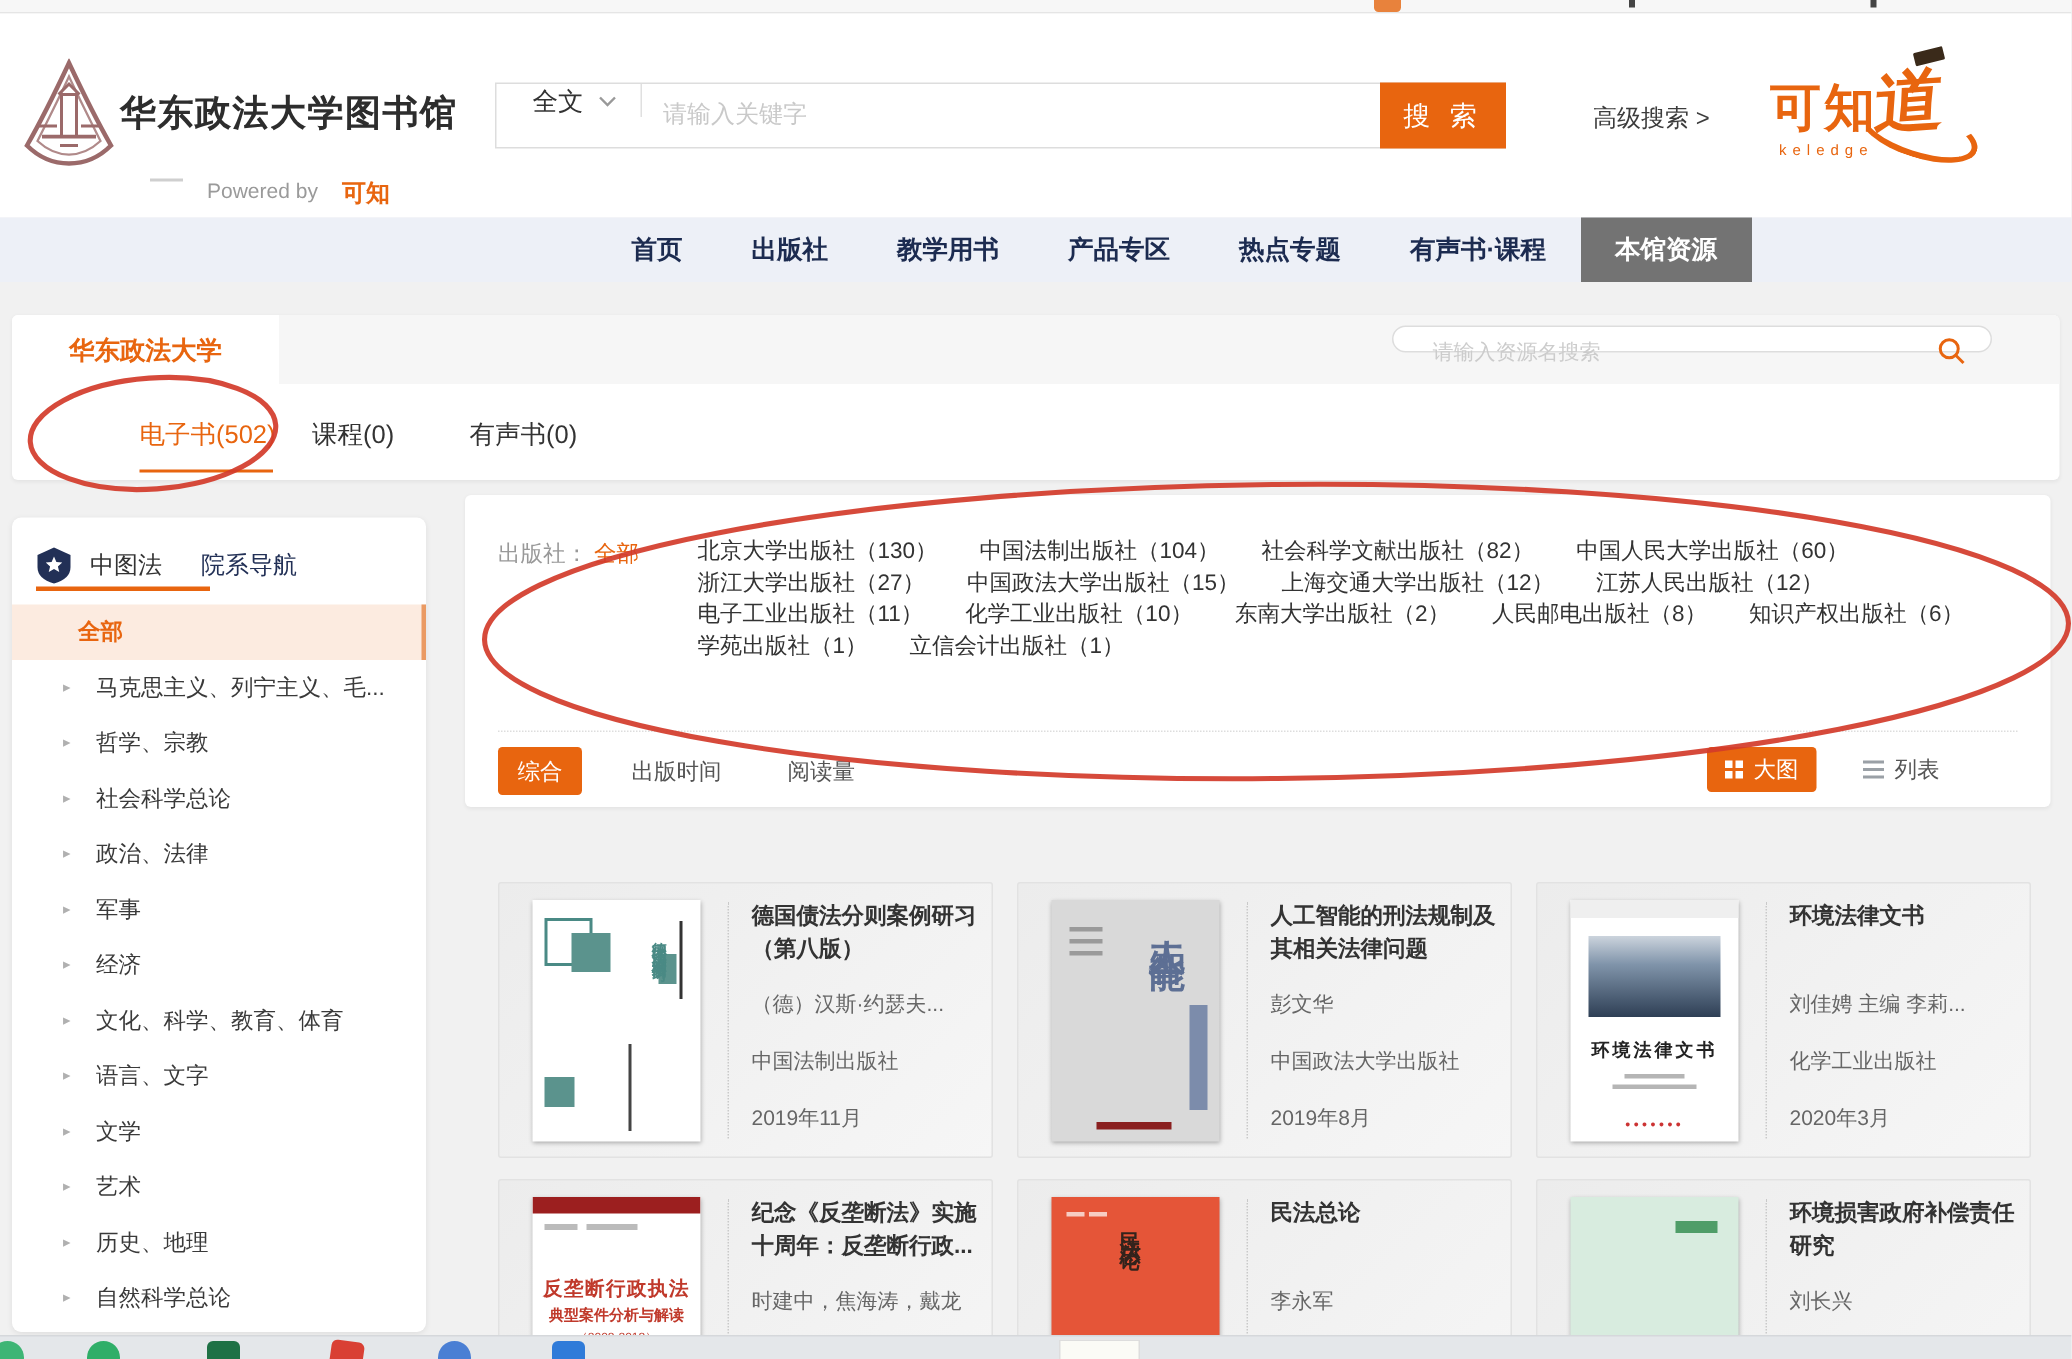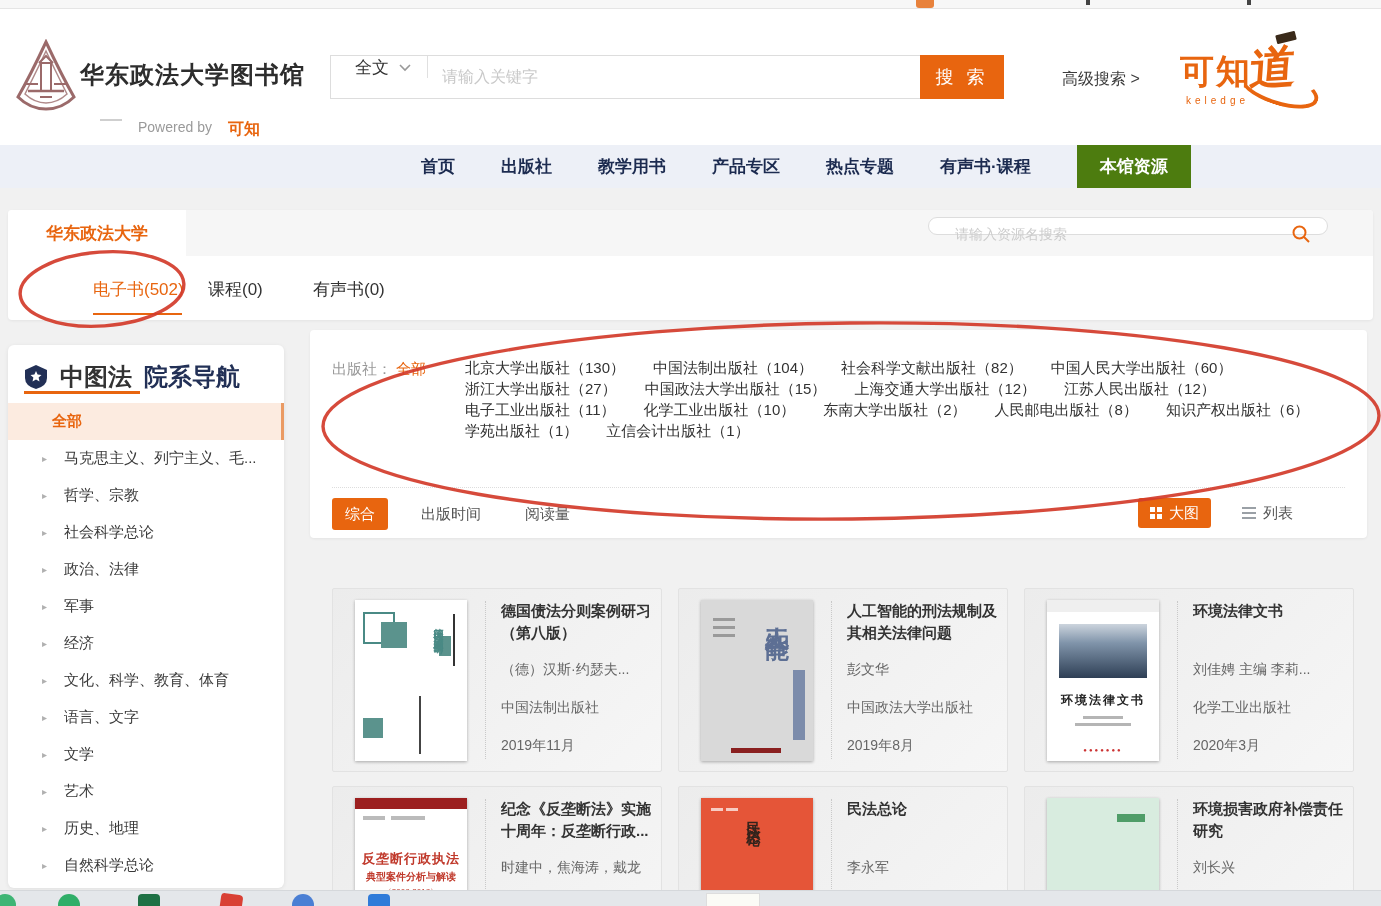--- a/index.html
+++ b/index.html
@@ -31,39 +31,39 @@
   .keledge { position:absolute; left:1180px; top:28px; width:150px; height:84px; color:#e8650f; }
   .keledge .big { font-size:34px; font-weight:bold; letter-spacing:2px; }
   .keledge .dao { font-size:46px; font-weight:bold; display:inline-block; transform:skewX(-8deg) rotate(-4deg); margin-left:-2px; }
   .keledge .cap { position:absolute; left:96px; top:-4px; width:20px; height:9px; background:#3a2a1a; transform:rotate(-14deg); border-radius:1px; }
   .keledge .sub { font-size:10px; letter-spacing:4px; margin-left:6px; margin-top:-4px; }
   .keledge .swoosh { position:absolute; left:58px; top:34px; width:82px; height:34px; border:4px solid #e8650f; border-top-color:transparent; border-left-color:transparent; border-radius:50%; transform:rotate(18deg); }
 
   
   .nav { position:absolute; left:0; top:145px; width:1381px; height:43px; background:#edf0f7; display:flex; align-items:stretch; padding-left:398px; }
   .nav-item { display:flex; align-items:center; font-size:17px; font-weight:bold; color:#1c2b50; padding:0 23px; cursor:pointer; }
-  .nav-item.active { background:#4d7c0f; color:#fff;margin-left:23px; }
+  .nav-item.active { background:#737373; color:#fff; }
 
   
   .section-card { position:absolute; left:8px; top:210px; width:1365px; height:110px; background:#fff; border-radius:4px; box-shadow:0 1px 3px rgba(0,0,0,.06); }
   .org-strip { position:absolute; left:0; top:0; width:100%; height:46px; background:#f6f6f6; border-radius:4px 4px 0 0; }
   .org-tab { position:absolute; left:0; top:0; width:178px; height:46px; background:#fff; color:#e8650f; font-size:17px; font-weight:bold; display:flex; align-items:center; justify-content:center; cursor:pointer; border-radius:4px 0 0 0; }
   .res-search { position:absolute; right:45px; top:7px; width:400px; height:16px; background:#fff; border:1px solid #ddd; border-radius:16px; display:flex; align-items:center; padding:16px 16px 0 26px; }
   .res-search input { flex:1; border:none; outline:none; font-size:14px; color:#333; background:transparent; }
   .res-search input::placeholder { color:#ccc; }
   .type-tabs { position:absolute; left:0; top:46px; width:100%; height:64px; }
   .type-tab { position:absolute; top:22px; font-size:17px; color:#333; cursor:pointer; }
   .type-tab.active { color:#e8650f; }
   .type-tab .underline { position:absolute; left:0; right:2px; bottom:-14px; height:2px; background:#e8650f; }
 
   
   .sidebar { position:absolute; left:8px; top:345px; width:276px; height:543px; background:#fff; border-radius:6px; box-shadow:0 1px 4px rgba(0,0,0,.08); overflow:hidden; }
   .sb-head { position:relative; height:50px; display:flex; align-items:center; gap:12px; padding:14px 16px 0 16px; }
-  .sb-tab { font-size:24px; font-weight:bold; color:#333; cursor:pointer;text-align:right; }
-  .sb-tab.alt { color:#223056; margin-left:0; }
+  .sb-tab { font-size:16px; font-weight:normal; color:#333; cursor:pointer;text-align:right; }
+  .sb-tab.alt { color:#223056; margin-left:14px; }
   .sb-underline { position:absolute; left:16px; top:46px; width:116px; height:3px; background:#e8650f; }
   .sb-list { margin-top:8px; }
   .sb-item { position:relative; height:37px; display:flex; align-items:center; font-size:15px; color:#3a3a3a; padding-left:56px; cursor:pointer; }
   .sb-item .arr { position:absolute; left:34px; color:#b0b0b0; font-size:10px; }
   .sb-item.active { background:#fcebe0; color:#e8650f; font-weight:bold; border-right:3px solid #ea9a63; }
 
   
   .main-card { position:absolute; left:310px; top:330px; width:1057px; height:208px; background:#fff; border-radius:4px; box-shadow:0 1px 3px rgba(0,0,0,.06); }
   .pub-label { position:absolute; left:22px; top:30px; font-size:15px; color:#999; }
   .pub-all { position:absolute; left:86px; top:30px; font-size:15px; color:#e8650f; cursor:pointer; }

